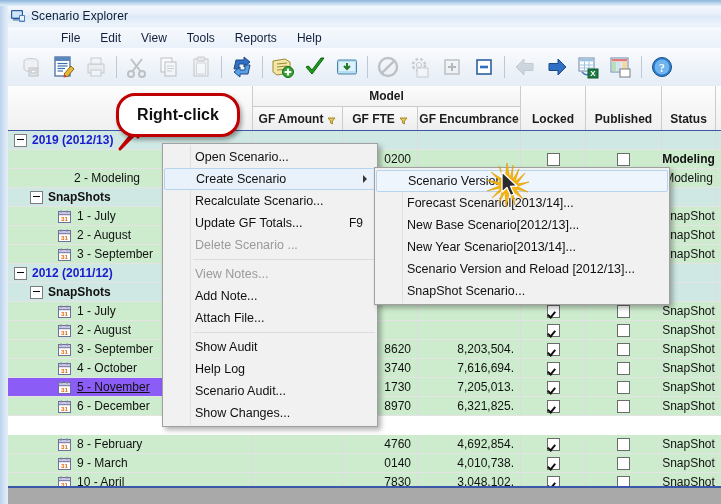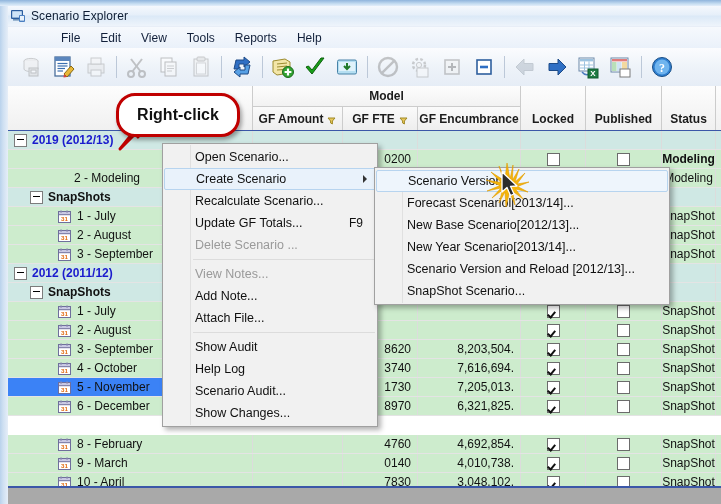--- a/index.html
+++ b/index.html
@@ -770,21 +770,21 @@
           <div class="cell ctr" style="left: 513px; width: 65px; background: rgb(205, 236, 205);">
             <span class="chk on"></span>
           </div>
           <div class="cell ctr" style="left: 578px; width: 76px; background: rgb(205, 236, 205);">
             <span class="chk"></span>
           </div>
           <div class="cell ctr" style="left: 654px; width: 54px; background: rgb(205, 236, 205);">SnapShot</div>
           <div class="cell lft" style="left: 708px; width: 13px; background: rgb(205, 236, 205); border-right: none;">-</div>
         </div>
         <div class="row" style="top: 247px; background: rgb(205, 236, 205);">
-          <div class="tree-cell" style="width: 245px; background: #3b82f6;">
+          <div class="tree-cell" style="width: 245px; background: #8b5cf6; text-decoration: underline;">
             <span style="display:inline-block;width:44px"></span>
             <span style="display:inline-block;width:6px"></span>
             <span class="cal-icon"><svg width="13" height="13" viewBox="0 0 13 13">
                 <rect x="0.5" y="1.5" width="12" height="11" fill="#ffffff" stroke="#6f6f9c"></rect>
                 <rect x="0.5" y="1.5" width="12" height="3.2" fill="#c9c9e4" stroke="#6f6f9c"></rect>
                 <rect x="2.4" y="0.4" width="1.3" height="2.4" fill="#8a8ab0"></rect>
                 <rect x="8.4" y="0.4" width="1.3" height="2.4" fill="#8a8ab0"></rect>
                 <text x="6.5" y="11.2" font-size="6.2" text-anchor="middle" fill="#e06a10" font-family="Liberation Sans, sans-serif" font-weight="bold">31</text>
               </svg></span>
             <span style="display:inline-block;width:6px"></span>

